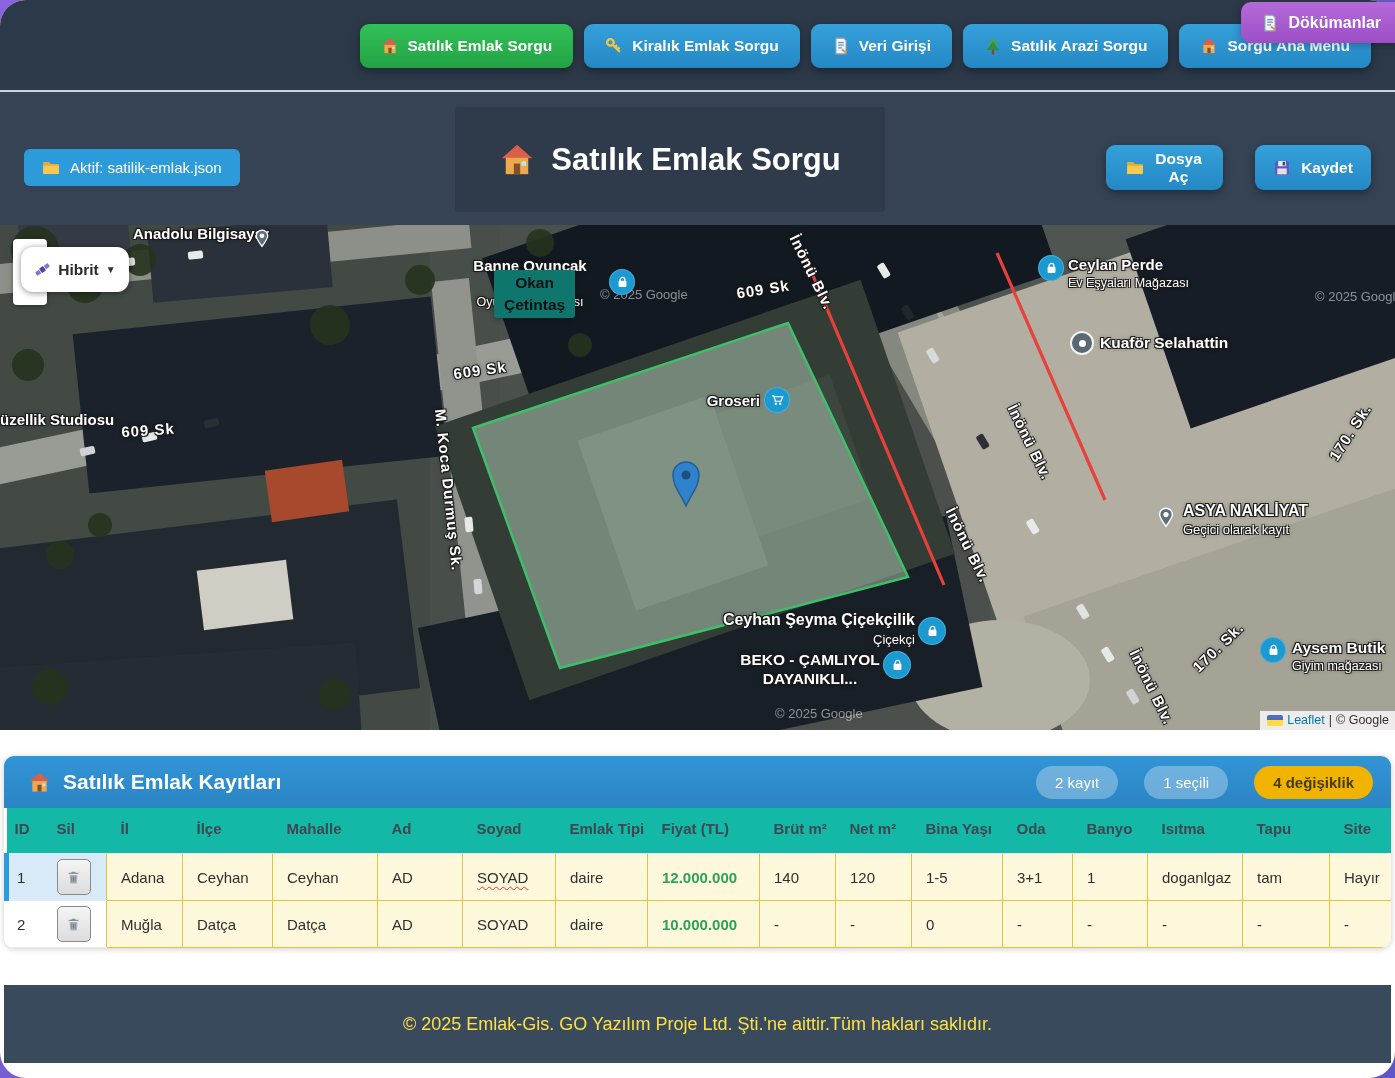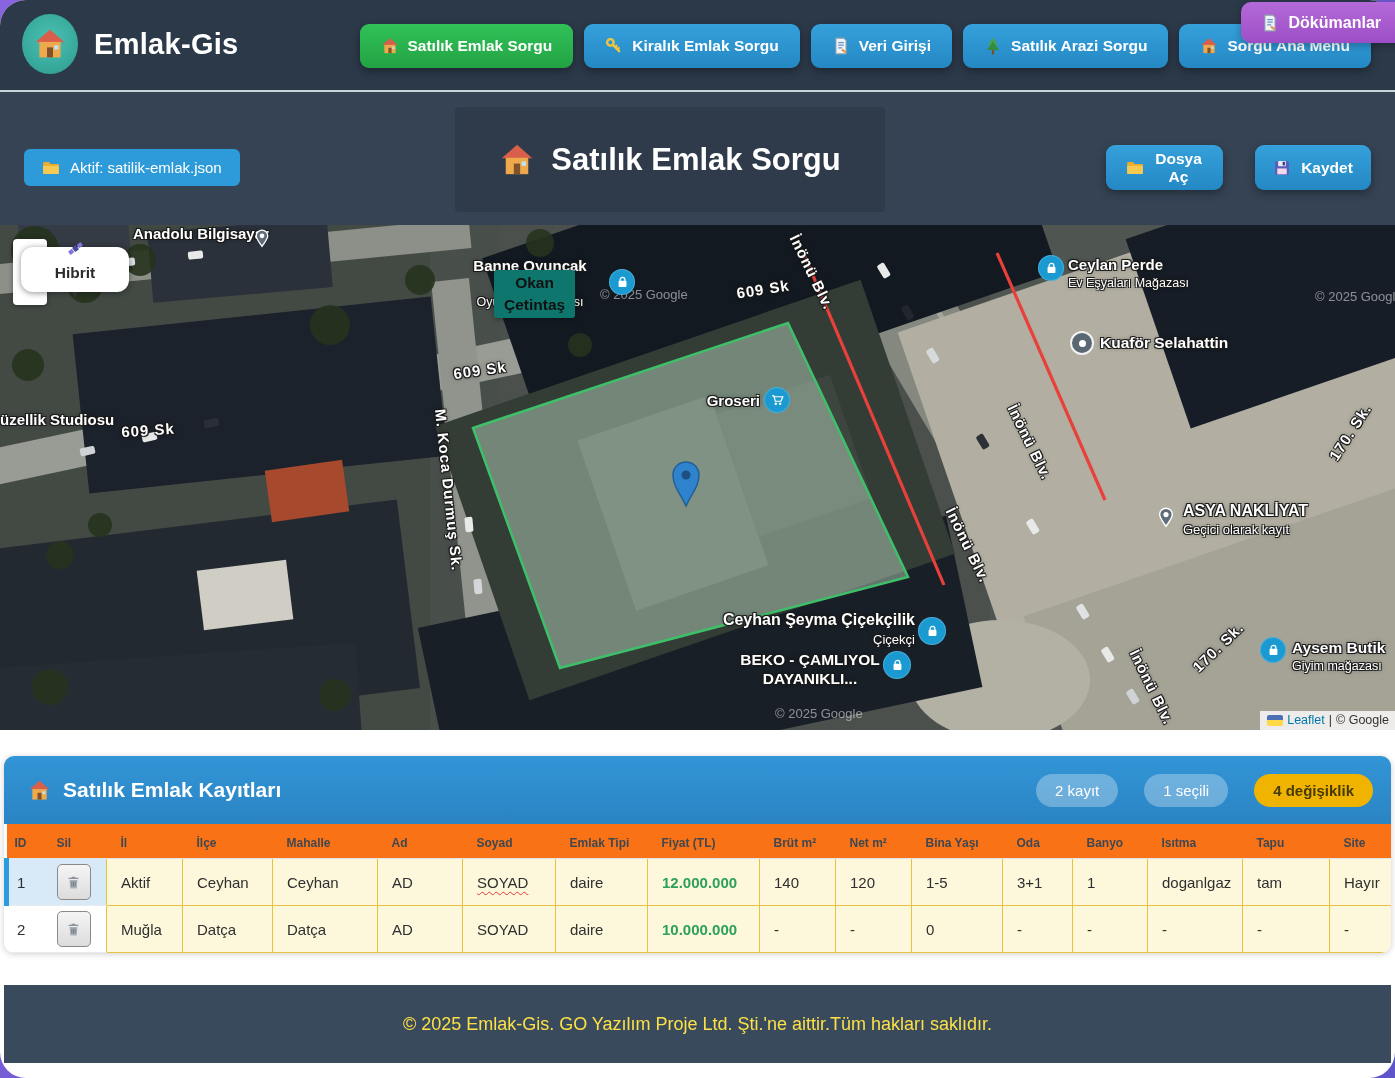--- a/index.html
+++ b/index.html
@@ -49,38 +49,38 @@
   .poi{position:absolute;width:26px;height:26px;border-radius:50%;background:#1b9ad2;z-index:5;display:flex;align-items:center;justify-content:center;box-shadow:inset 0 0 0 1px rgba(255,255,255,.2);}
   .poi svg{width:15px;height:15px;}
   .poi-dot{position:absolute;width:24px;height:24px;border-radius:50%;background:#5a6874;border:2px solid #f2f2f2;z-index:5;display:flex;align-items:center;justify-content:center;box-sizing:border-box;}
   .poi-dot i{width:7px;height:7px;border-radius:50%;background:#fff;}
   .pin{position:absolute;z-index:5;}
   .tip{position:absolute;left:494px;top:45px;z-index:6;background:#0f766e;border-radius:3px;box-shadow:0 1px 5px rgba(0,0,0,.35);
        padding:2px 10px;color:#111;font-weight:700;font-size:15.5px;line-height:22px;text-align:center;}
   .banne{position:absolute;left:440px;top:32px;width:180px;text-align:center;line-height:18px;}
   .banne .l3{position:relative;z-index:7;}
   .layerbox{position:absolute;left:21px;top:22px;width:108px;height:45px;background:#fff;border-radius:12px;z-index:10;
-       display:flex;align-items:center;justify-content:center;gap:7px;box-shadow:0 1px 6px rgba(0,0,0,.45);cursor:pointer;flex-direction:column;}
+       display:flex;align-items:center;justify-content:center;gap:7px;box-shadow:0 1px 6px rgba(0,0,0,.45);cursor:pointer;}
   .layerbox span{font-size:15.5px;font-weight:600;color:#2b2b2b;}
   .layerbox b{font-size:10px;color:#333;}
   .zoomctl{position:absolute;left:13px;top:14px;width:34px;height:66px;background:#fff;border-radius:4px;z-index:9;box-shadow:0 1px 5px rgba(0,0,0,.4);}
   .attr{position:absolute;right:0;bottom:0;z-index:10;background:rgba(255,255,255,.8);padding:2px 6px 3px 7px;
        font-size:12.5px;color:#333;display:flex;align-items:center;gap:4px;}
   .attr .flag{width:16px;height:11px;border-radius:2px;background:linear-gradient(to bottom,#4c6fb5 0 50%,#ffd948 50% 100%);display:inline-block;}
   .attr a{color:#0078a8;text-decoration:none;}
 
   
   .records{position:absolute;left:4px;top:756px;width:1387px;border-radius:10px;box-shadow:0 1px 6px rgba(0,0,0,.2);overflow:hidden;background:#fff;}
-  .rec-head{height:68px;background:linear-gradient(180deg,#3295d6,#2b84c4);display:flex;align-items:center;padding:0 18px 0 24px;gap:12px;}
+  .rec-head{height:52px;background:linear-gradient(180deg,#3295d6,#2b84c4);display:flex;align-items:center;padding:0 18px 0 24px;gap:12px;}
   .rec-head .ic{width:23px;height:23px;}
   .rec-title{color:#fff;font-size:21px;font-weight:700;flex:1;}
   .badge{border-radius:18px;padding:8px 19px;font-size:15px;color:#fff;background:rgba(255,255,255,.3);margin-left:14px;white-space:nowrap;}
   .badge.warn{background:#f0b400;color:#463a05;font-weight:700;}
   table{border-collapse:collapse;table-layout:fixed;width:1387px;}
-  th{font-size:12px;font-weight:700;color:#3f4750;text-align:left;padding:12px 4px 8px 14px;border-bottom:1px solid #e1e5e9;background:#f97316;white-space:nowrap;}
+  th{font-size:15px;font-weight:700;color:#3f4750;text-align:left;padding:12px 4px 16px 14px;border-bottom:1px solid #e1e5e9;background:#14b8a6;white-space:nowrap;}
   td{height:46px;font-size:15px;color:#2f2f2f;padding:0 4px 0 14px;white-space:nowrap;overflow:hidden;}
   td.plain{background:#fff;border-bottom:1px solid #e7eaee;}
   tr.sel td.plain{background:#d8e9f8;}
   td.edit{background:#fdf8dc;border:1px solid #e6c23e;}
   td.price{color:#2da05e;font-weight:700;}
   .sq{text-decoration:underline wavy #e53935 1px;text-underline-offset:3px;}
   td.c-id{padding-left:8px;border-left:5px solid transparent;}
   tr.sel td.c-id{border-left:5px solid #2b9ce0;}
   .del-btn{width:34px;height:36px;border:1px solid #8a8a8a;border-radius:5px;background:linear-gradient(180deg,#f5f5f5,#dcdcdc);
        display:inline-flex;align-items:center;justify-content:center;cursor:pointer;}
@@ -150,28 +150,20 @@
         <path d="M3.8 5.4h8.4L11.4 14.4H4.6z" fill="#aab0b8"></path>
         <path d="M6.2 7v5.4M8 7v5.4M9.8 7v5.4" stroke="#6d737c" stroke-width=".9" fill="none"></path>
       </symbol>
 </defs>
 </svg>
 
 <div class="page">
   <div class="card">
 
     <header class="hdr">
-      <div class="brand">
-        <span class="logo">
-            <svg class="ic">
-              <use href="#i-house"></use>
-            </svg>
-          </span>
-        <span class="brand-name">Emlak-Gis</span>
-      </div>
       <nav class="nav">
         <button class="nbtn green">
           <svg class="ic">
               <use href="#i-house"></use>
             </svg>
           <span>Satılık Emlak Sorgu</span>
         </button>
         <button class="nbtn">
           <svg class="ic">
               <use href="#i-key"></use>
@@ -469,21 +461,21 @@
         <tbody>
           <tr class="sel">
             <td class="plain c-id">1</td>
             <td class="plain">
               <button class="del-btn">
                   <svg viewBox="0 0 16 16">
                     <use href="#i-trash"></use>
                   </svg>
                 </button>
             </td>
-            <td class="edit">Aktif</td>
+            <td class="edit">Adana</td>
             <td class="edit">Ceyhan</td>
             <td class="edit">Ceyhan</td>
             <td class="edit">AD</td>
             <td class="edit"><span class="sq">SOYAD</span></td>
             <td class="edit">daire</td>
             <td class="edit price">12.000.000</td>
             <td class="edit">140</td>
             <td class="edit">120</td>
             <td class="edit">1-5</td>
             <td class="edit">3+1</td>

